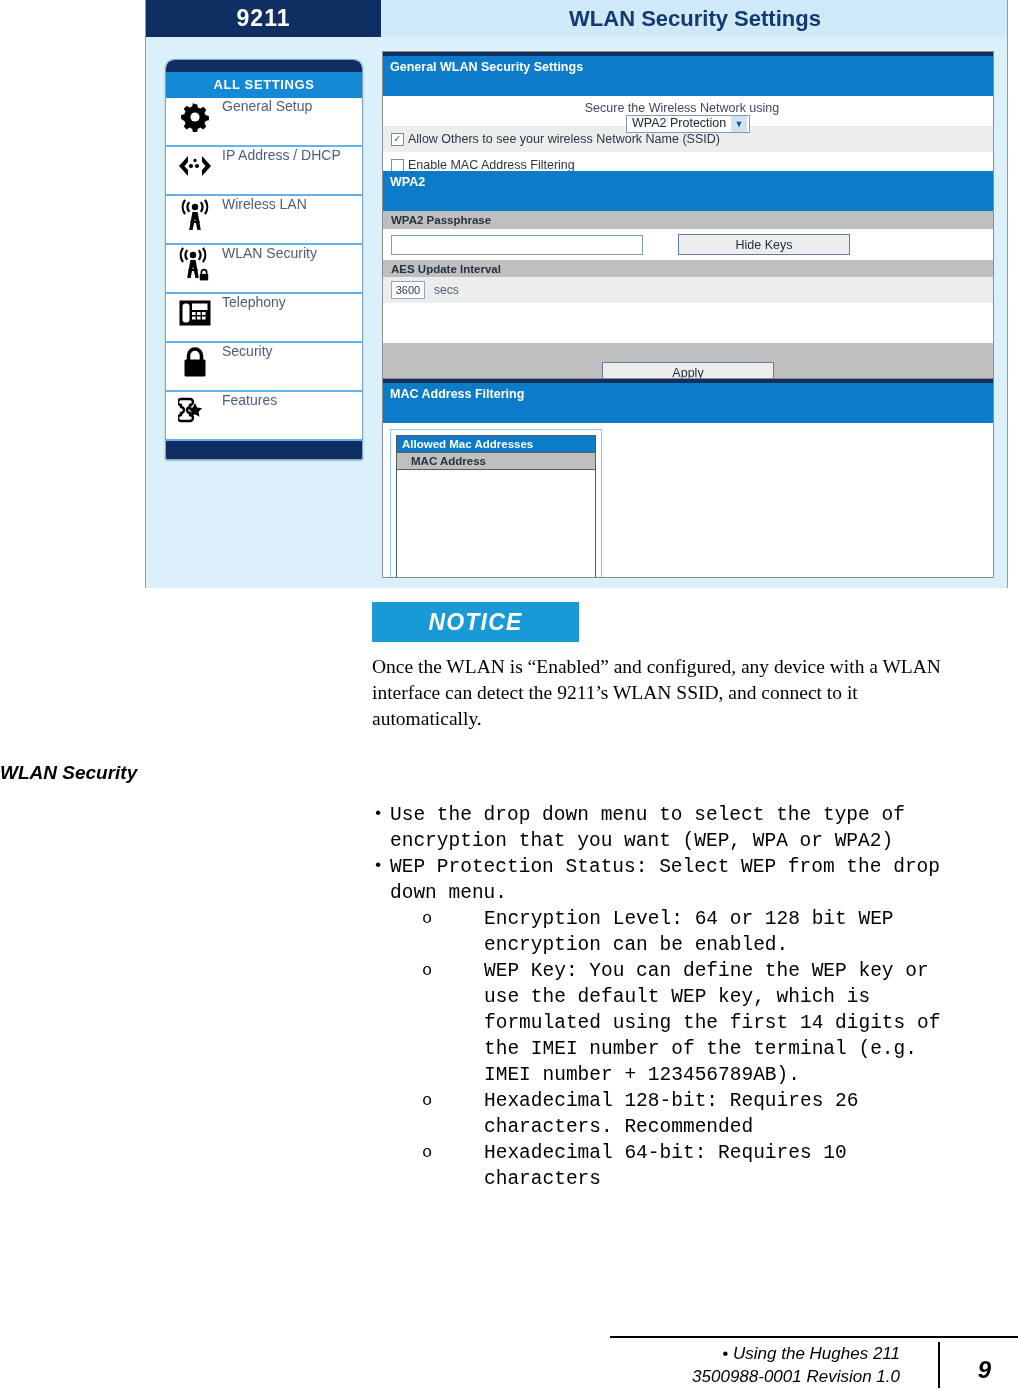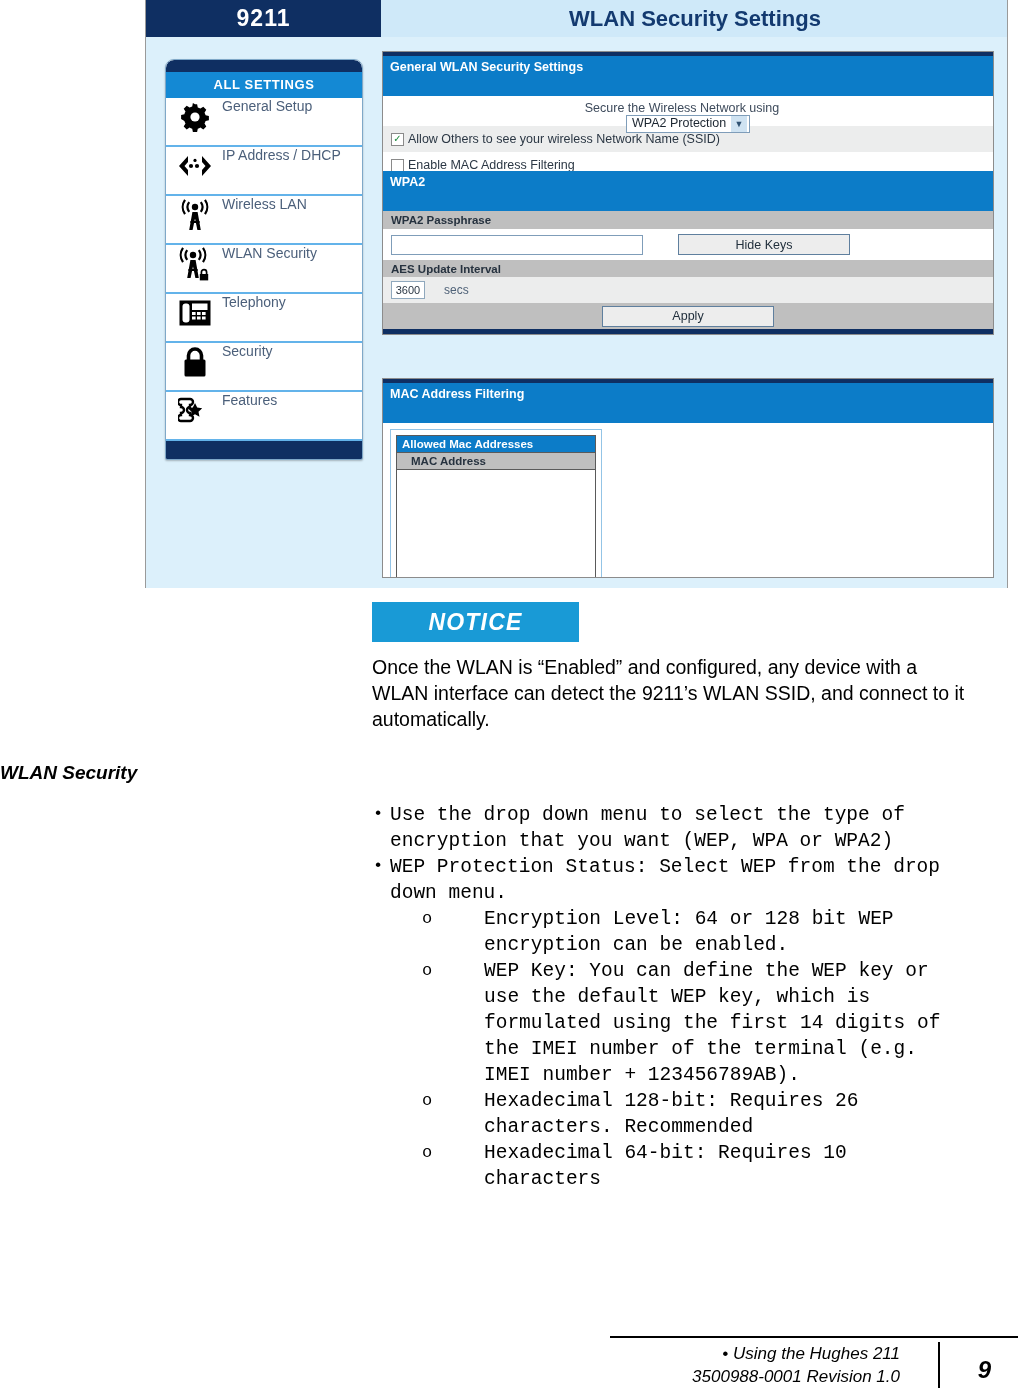--- a/index.html
+++ b/index.html
@@ -250,21 +250,21 @@
     border: 1px solid #8fa8bd;
     font-family: "Liberation Sans", sans-serif;
     font-size: 11px;
     color: #2b3744;
     vertical-align: middle;
   }
   .unit {
     font-family: "Liberation Sans", sans-serif;
     font-size: 12px;
     color: #4f6278;
-    margin-left: 19px;
+    margin-left: 9px;
     vertical-align: middle;
   }
   .mac-outer {
     background: #ffffff;
     padding: 6px 7px 0 7px;
     display: flex;
     gap: 19px;
     box-sizing: border-box;
     flex-direction: column;
   }
@@ -315,21 +315,21 @@
     font-style: italic;
     font-weight: bold;
     letter-spacing: 1.2px;
     text-align: center;
     line-height: 40px;
   }
   .notice-text {
     position: absolute;
     left: 372px; top: 654px;
     width: 600px;
-    font-family: Liberation Sans, sans-serif;
+    font-family: Liberation Serif, serif;
     font-size: 19.5px;
     line-height: 26px;
     color: #000000;
   }
   .section-head {
     position: absolute;
     left: 0px; top: 762px;
     font-family: "Liberation Sans", sans-serif;
     font-size: 19px;
     font-style: italic;
@@ -560,21 +560,21 @@
       <div class="row-darkgrey" style="height:18px;">WPA2 Passphrase</div>
       <div class="row-white" style="height:31px; display:flex; align-items:center;">
         <span class="txtbox" style="width:250px; height:18px;" title=""></span>
         <span class="btn" style="width:170px; margin-left:35px;">Hide Keys</span>
       </div>
       <div class="row-darkgrey" style="height:17px;">AES Update Interval</div>
       <div class="row-grey" style="height:26px; display:flex; align-items:center;">
         <span class="smallbox">3600</span>
         <span class="unit">secs</span>
       </div>
-      <div style="background:#bfbfbf; height:26px; display:flex; align-items:center; justify-content:center;">
+      <div style="background:#bfbfbf; height:40px; display:flex; align-items:flex-end; justify-content:center;margin-top:40px;">
         <span class="btn" style="width:170px;">Apply</span>
       </div>
       <div style="height:5px; background:#0f2f62;"></div>
     </div>
 
     <div class="panel" style="left:236px; top:341px; width:612px; height:200px; overflow:hidden;">
       <div class="panel-top-rule"></div>
       <div class="panel-hdr">MAC Address Filtering</div>
       <div class="mac-outer">
 

